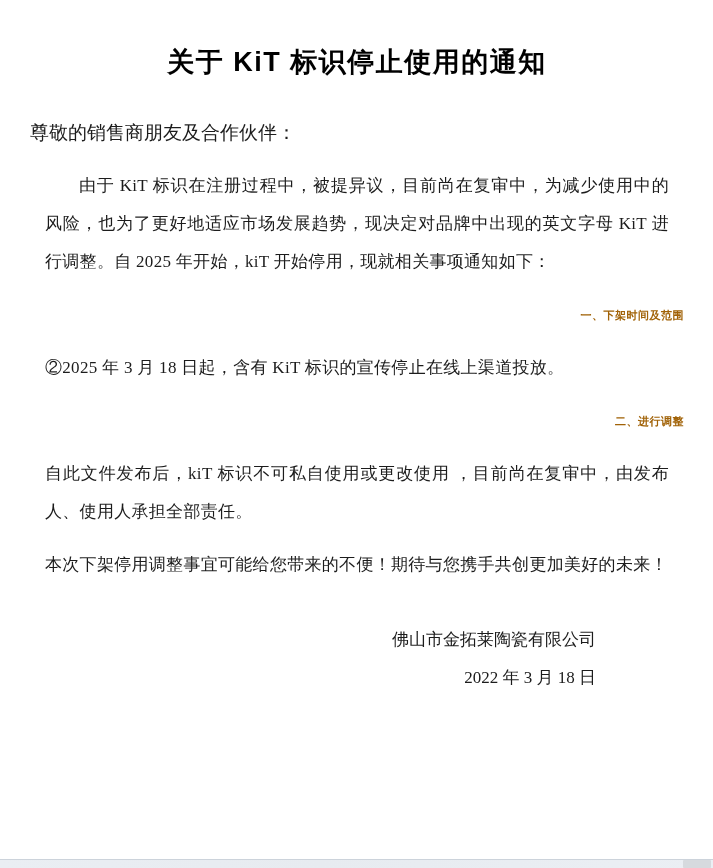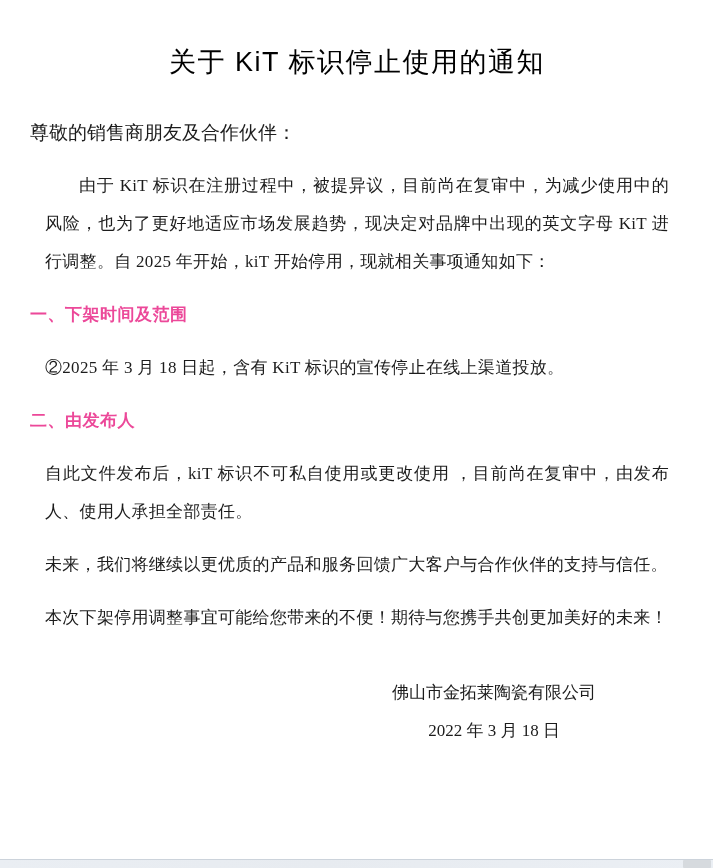--- a/index.html
+++ b/index.html
@@ -14,21 +14,21 @@
     overflow: hidden;
     font-family: "Liberation Serif", serif;
     color: #1c1c1c;
   }
   .page {
     padding: 44px 29px 0 30px;
   }
   .doc-title {
     font-family: "Liberation Sans", sans-serif;
     font-size: 27px;
-    font-weight: 400;
+    font-weight: 700;
     color: #000000;
     text-align: center;
     line-height: 36px;
     letter-spacing: 1.5px;
     margin: 0;
   }
   .salutation {
     margin: 34px 0 0 0;
     font-size: 19px;
     line-height: 38px;
@@ -39,35 +39,37 @@
     line-height: 38px;
     text-align: justify;
     letter-spacing: 0.3px;
   }
   .indent {
     text-indent: 2em;
   }
   .heading {
     font-family: "Liberation Sans", sans-serif;
     font-weight: 700;
-    color: #ec4899;
-    font-size: 17px;
+    color: #a16207;
+    font-size: 11px;
     line-height: 38px;
     margin: 0;
     letter-spacing: 0.5px;
+    text-align: right;
   }
   .signature {
     margin: 37px 88px 0 auto;
     width: fit-content;
     text-align: center;
     font-size: 17px;
     line-height: 38px;
   }
   .signature p {
     margin: 0;
+    text-align: right;
   }
   .window-bottom {
     position: absolute;
     left: 0;
     right: 0;
     bottom: 0;
     height: 8px;
     border-top: 1px solid #ccd3db;
     background: linear-gradient(90deg, #eaeef3 0%, #e7ebf0 45%, #ebeff4 100%);
   }
@@ -90,26 +92,25 @@
 
   <p class="salutation">尊敬的销售商朋友及合作伙伴：</p>
 
   <p class="para indent">由于 KiT 标识在注册过程中，被提异议，目前尚在复审中，为减少使用中的风险，也为了更好地适应市场发展趋势，现决定对品牌中出现的英文字母 KiT 进行调整。自 2025 年开始，kiT 开始停用，现就相关事项通知如下：</p>
 
   <p class="heading">一、下架时间及范围</p>
 
 
   <p class="para">②2025 年 3 月 18 日起，含有 KiT 标识的宣传停止在线上渠道投放。</p>
 
-  <p class="heading">二、由发布人</p>
+  <p class="heading">二、进行调整</p>
 
   <p class="para">自此文件发布后，kiT 标识不可私自使用或更改使用 ，目前尚在复审中，由发布人、使用人承担全部责任。</p>
 
 
-  <p class="para">未来，我们将继续以更优质的产品和服务回馈广大客户与合作伙伴的支持与信任。</p>
 
   <p class="para">本次下架停用调整事宜可能给您带来的不便！期待与您携手共创更加美好的未来！</p>
 
   <div class="signature">
     <p>佛山市金拓莱陶瓷有限公司</p>
     <p>2022 年 3 月 18 日</p>
   </div>
 
 </div>
 

